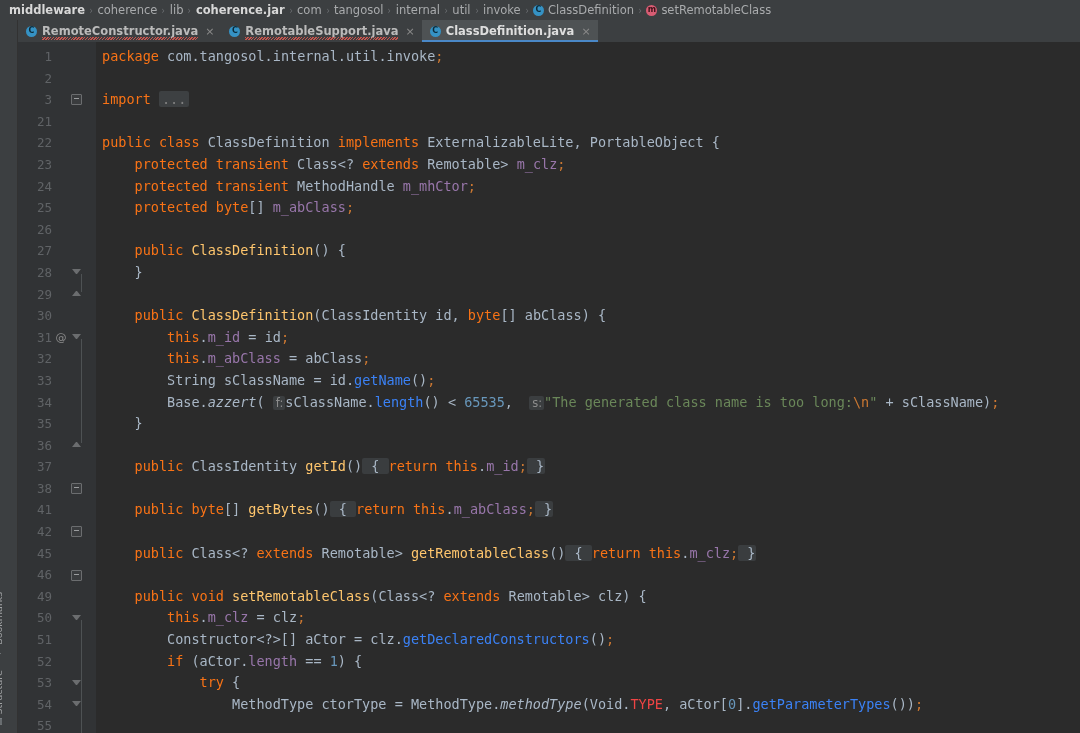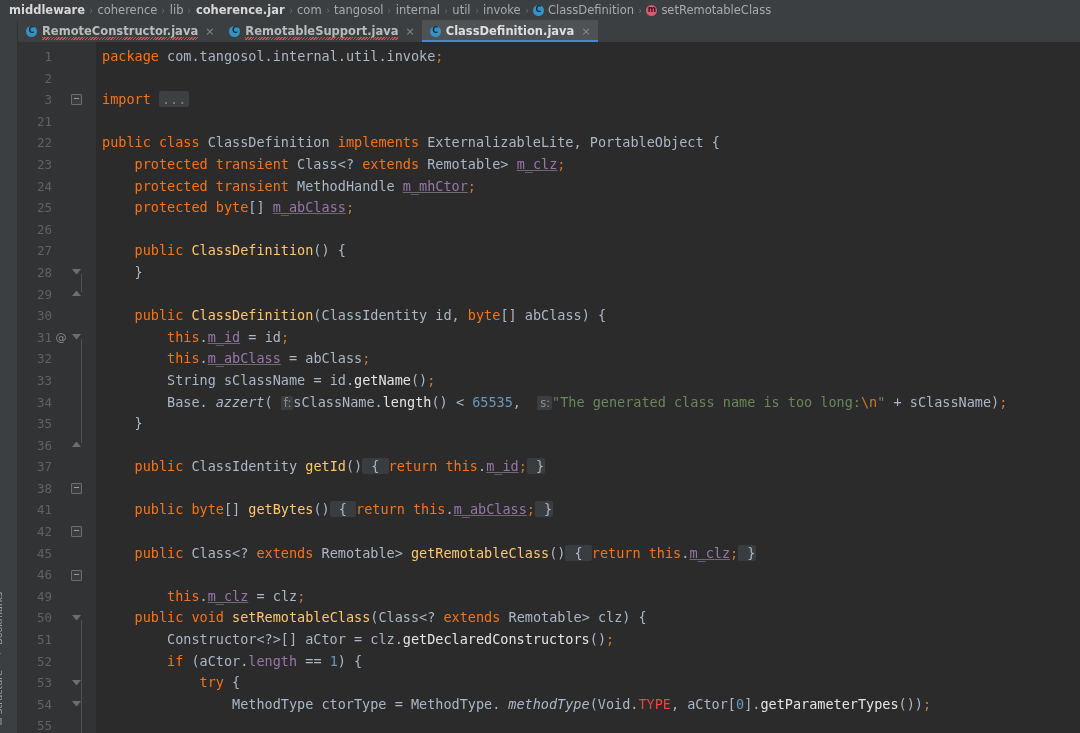--- a/index.html
+++ b/index.html
@@ -253,47 +253,47 @@
     font-family: "DejaVu Sans Mono", monospace;
     font-size: 13.5px;
   }
 
   
   .kw   { color: #f97316; }
   .typ  { color: #A9B7C6; }
   .fld  { color: #9876AA; }
   .sfld { color: #ef4444; }
   .mth  { color: #FFC66D; }
-  .mthd { color: #e5e5e5; }
+  .mthd { color: #3b82f6; }
   .str  { color: #6A8759; }
   .esc  { color: #CC7832; }
   .num  { color: #6897BB; }
   .pun  { color: #A9B7C6; }
-  .stat { color: #A9B7C6; font-style: italic; margin-left: 8px; }
+  .stat { color: #A9B7C6; font-style: italic; }
   .id   { color: #A9B7C6; }
   .hint {
     color: #8C8C8C;
     background: #3B3E40;
     border-radius: 2px;
     padding: 0 2px 0 3px;
     font-size: 11.5px;
     font-family: "DejaVu Sans", sans-serif;
   }
   .fold-ph {
     background: #3D4042;
     border-radius: 2px;
     color: #808080;
     padding: 0 3px;
   }
   .fold-brace {
     background: #3A3D3F;
     border-radius: 2px;
     padding: 0 1px;
   }
-  .underl { text-decoration: underline; text-decoration-color: #6B6B6B; margin-top: 26px; }
+  .underl { text-decoration-color: #6B6B6B; margin-top: 26px; }
 
   
   .stripe {
     position: absolute;
     right: 0; top: 0; bottom: 0;
     width: 0px;
   }
 </style>
 </head>
 <body>
@@ -589,22 +589,22 @@
             <div class="cline">        <span class="typ">String</span> <span class="id">sClassName</span> <span class="pun">=</span> <span class="id">id</span><span class="pun">.</span><span class="mthd">getName</span><span class="pun">()</span><span class="esc">;</span></div>
             <div class="cline">        <span class="typ">Base</span><span class="pun">.</span><span class="stat">azzert</span><span class="pun">(</span> <span class="hint">f:</span><span class="id">sClassName</span><span class="pun">.</span><span class="mthd">length</span><span class="pun">()</span> <span class="pun">&lt;</span> <span class="num">65535</span><span class="pun">,</span>  <span class="hint">s:</span><span class="str">"The generated class name is too long:</span><span class="esc">\n</span><span class="str">"</span> <span class="pun">+</span> <span class="id">sClassName</span><span class="pun">)</span><span class="esc">;</span></div>
             <div class="cline">    <span class="pun">}</span></div>
             <div class="cline">&nbsp;</div>
             <div class="cline">    <span class="kw">public</span> <span class="typ">ClassIdentity</span> <span class="mth">getId</span><span class="pun">()</span><span class="fold-brace"> { </span><span class="kw">return</span> <span class="kw">this</span><span class="pun">.</span><span class="fld underl">m_id</span><span class="esc">;</span><span class="fold-brace"> }</span></div>
             <div class="cline">&nbsp;</div>
             <div class="cline">    <span class="kw">public</span> <span class="kw">byte</span><span class="pun">[]</span> <span class="mth">getBytes</span><span class="pun">()</span><span class="fold-brace"> { </span><span class="kw">return</span> <span class="kw">this</span><span class="pun">.</span><span class="fld underl">m_abClass</span><span class="esc">;</span><span class="fold-brace"> }</span></div>
             <div class="cline">&nbsp;</div>
             <div class="cline">    <span class="kw">public</span> <span class="typ">Class</span><span class="pun">&lt;?</span> <span class="kw">extends</span> <span class="typ">Remotable</span><span class="pun">&gt;</span> <span class="mth">getRemotableClass</span><span class="pun">()</span><span class="fold-brace"> { </span><span class="kw">return</span> <span class="kw">this</span><span class="pun">.</span><span class="fld underl">m_clz</span><span class="esc">;</span><span class="fold-brace"> }</span></div>
             <div class="cline">&nbsp;</div>
+            <div class="cline">    <span class="kw">public</span> <span class="kw">void</span> <span class="mth">setRemotableClass</span><span class="pun">(</span><span class="typ">Class</span><span class="pun">&lt;?</span> <span class="kw">extends</span> <span class="typ">Remotable</span><span class="pun">&gt;</span> <span class="id">clz</span><span class="pun">) {</span></div>
             <div class="cline">        <span class="kw">this</span><span class="pun">.</span><span class="fld underl">m_clz</span> <span class="pun">=</span> <span class="id">clz</span><span class="esc">;</span></div>
-            <div class="cline">    <span class="kw">public</span> <span class="kw">void</span> <span class="mth">setRemotableClass</span><span class="pun">(</span><span class="typ">Class</span><span class="pun">&lt;?</span> <span class="kw">extends</span> <span class="typ">Remotable</span><span class="pun">&gt;</span> <span class="id">clz</span><span class="pun">) {</span></div>
             <div class="cline">        <span class="typ">Constructor</span><span class="pun">&lt;?&gt;[]</span> <span class="id">aCtor</span> <span class="pun">=</span> <span class="id">clz</span><span class="pun">.</span><span class="mthd">getDeclaredConstructors</span><span class="pun">()</span><span class="esc">;</span></div>
             <div class="cline">        <span class="kw">if</span> <span class="pun">(</span><span class="id">aCtor</span><span class="pun">.</span><span class="fld">length</span> <span class="pun">==</span> <span class="num">1</span><span class="pun">) {</span></div>
             <div class="cline">            <span class="kw">try</span> <span class="pun">{</span></div>
             <div class="cline">                <span class="typ">MethodType</span> <span class="id">ctorType</span> <span class="pun">=</span> <span class="typ">MethodType</span><span class="pun">.</span><span class="stat">methodType</span><span class="pun">(</span><span class="typ">Void</span><span class="pun">.</span><span class="sfld">TYPE</span><span class="pun">,</span> <span class="id">aCtor</span><span class="pun">[</span><span class="num">0</span><span class="pun">]</span><span class="pun">.</span><span class="mthd">getParameterTypes</span><span class="pun">())</span><span class="esc">;</span></div>
           </div>
         <div class="stripe"></div>
       </div>
 
     </div>
   </div>

